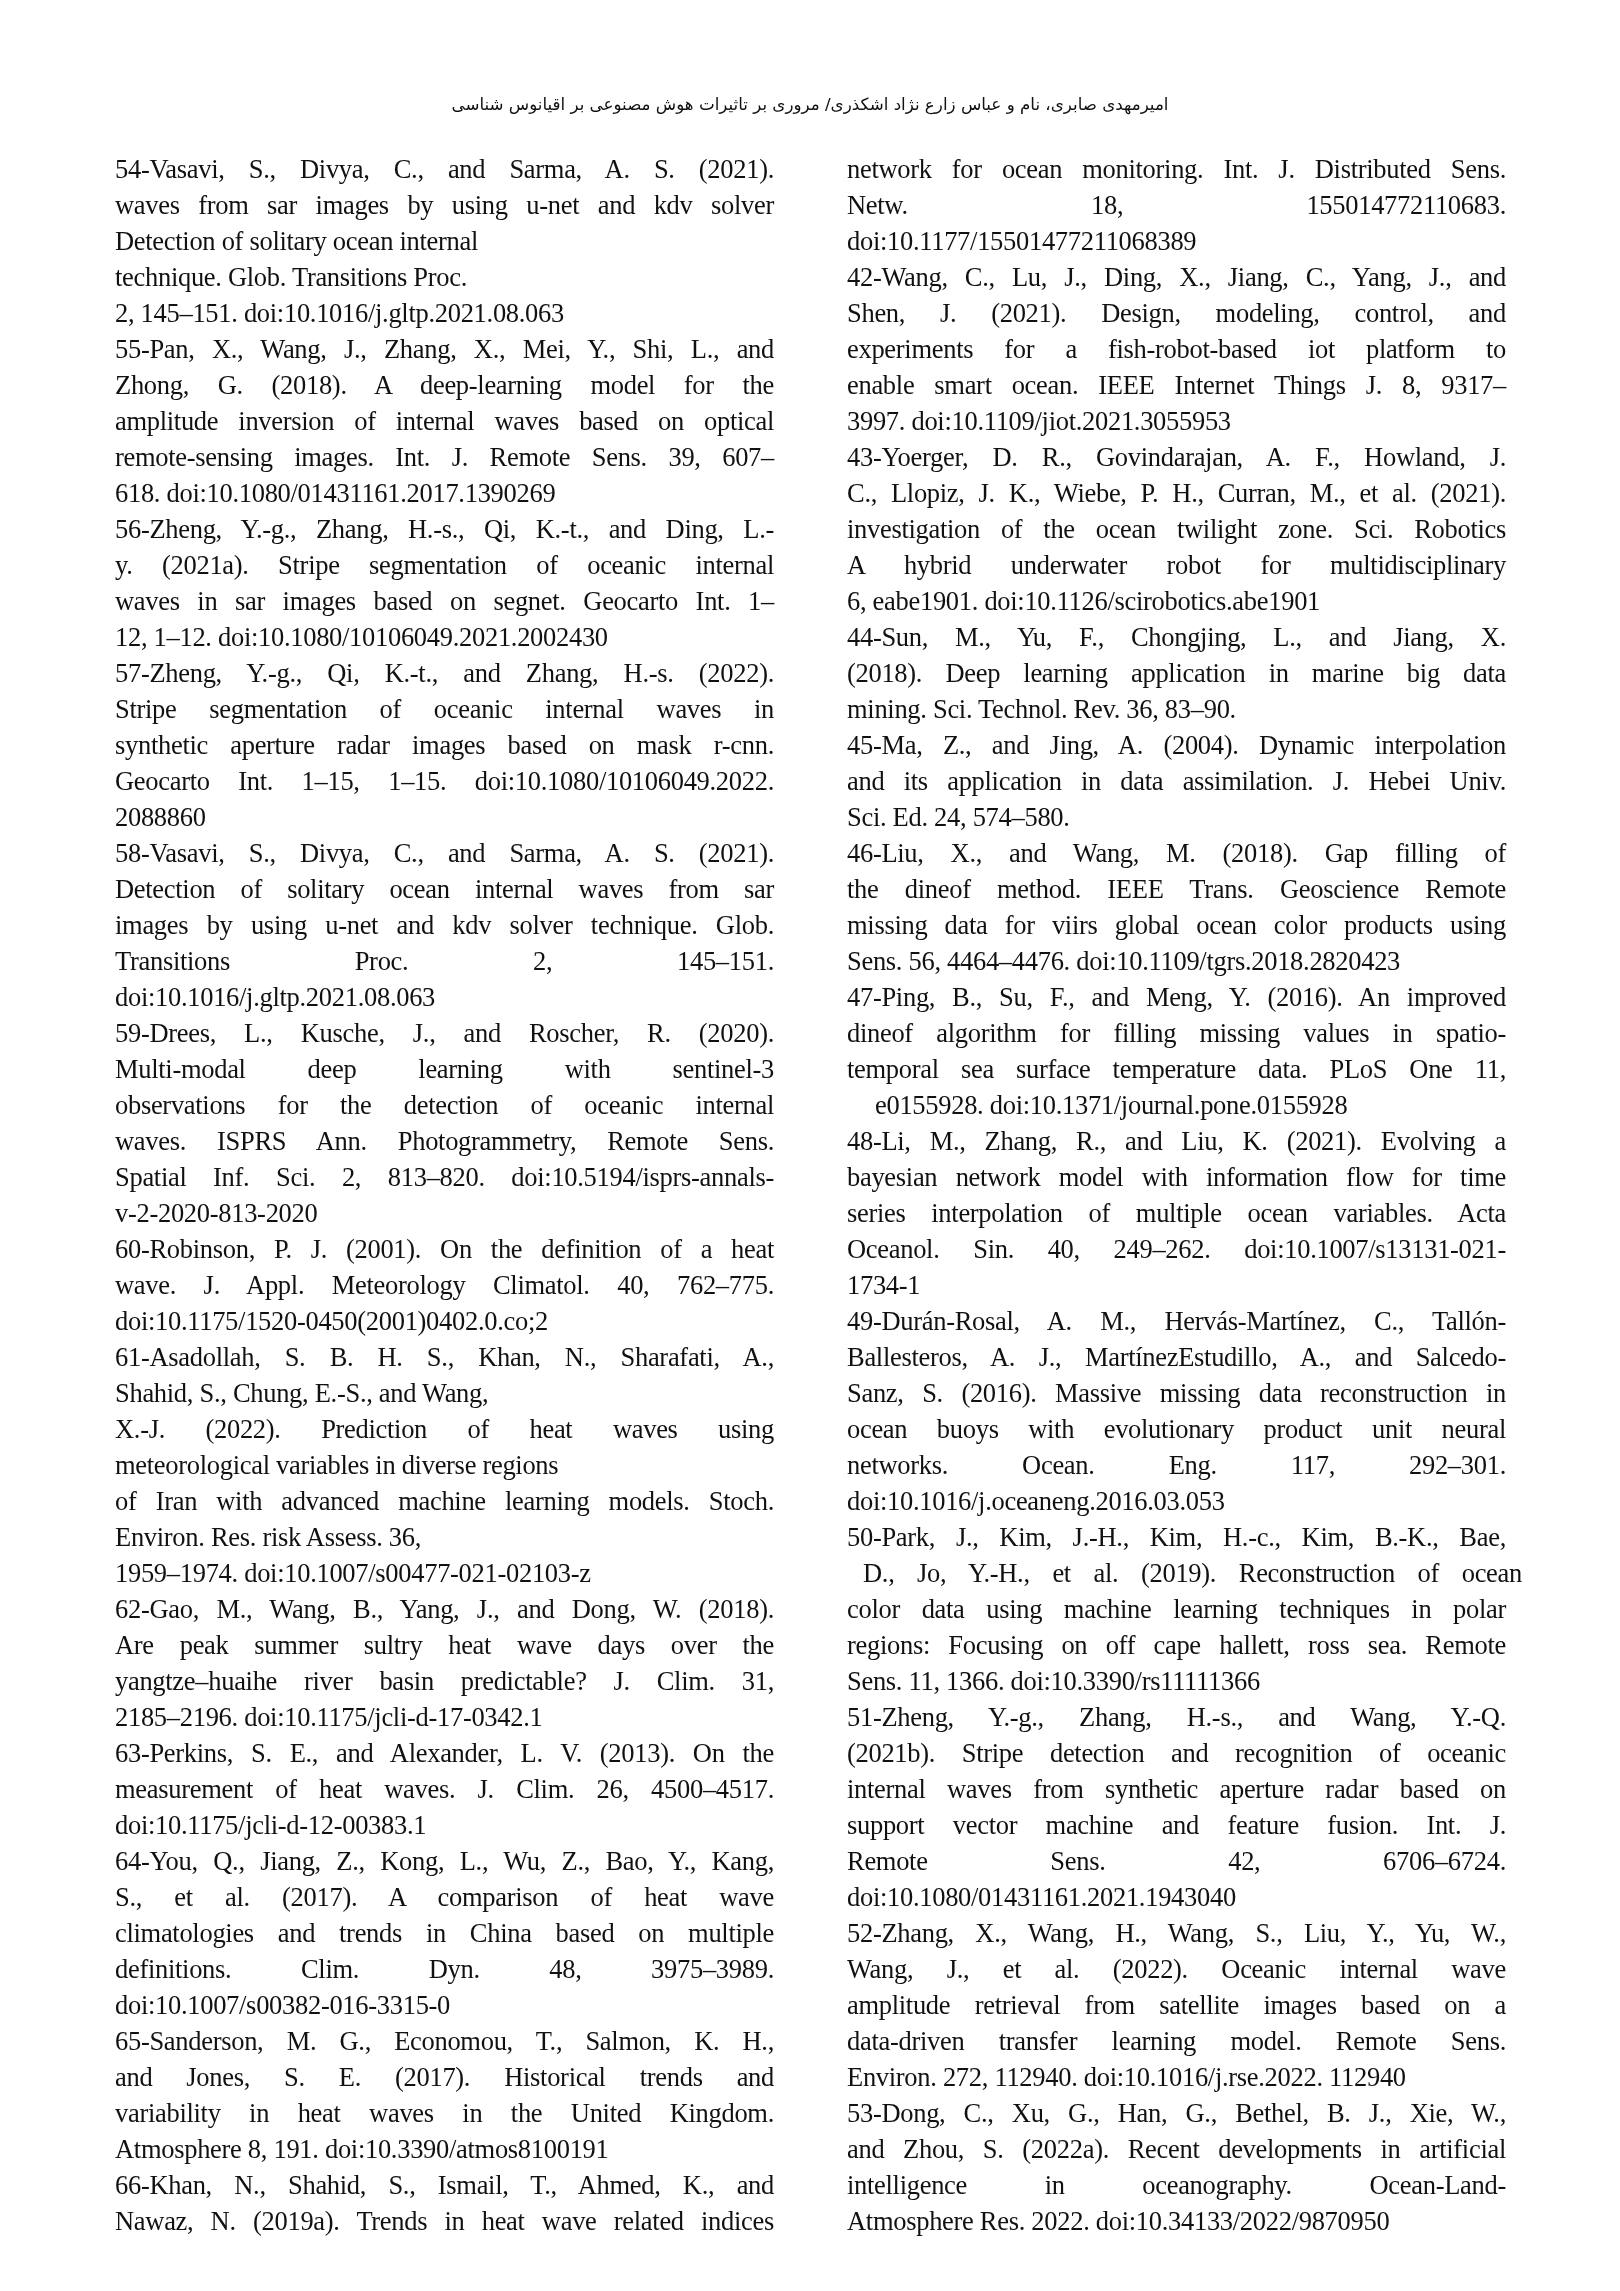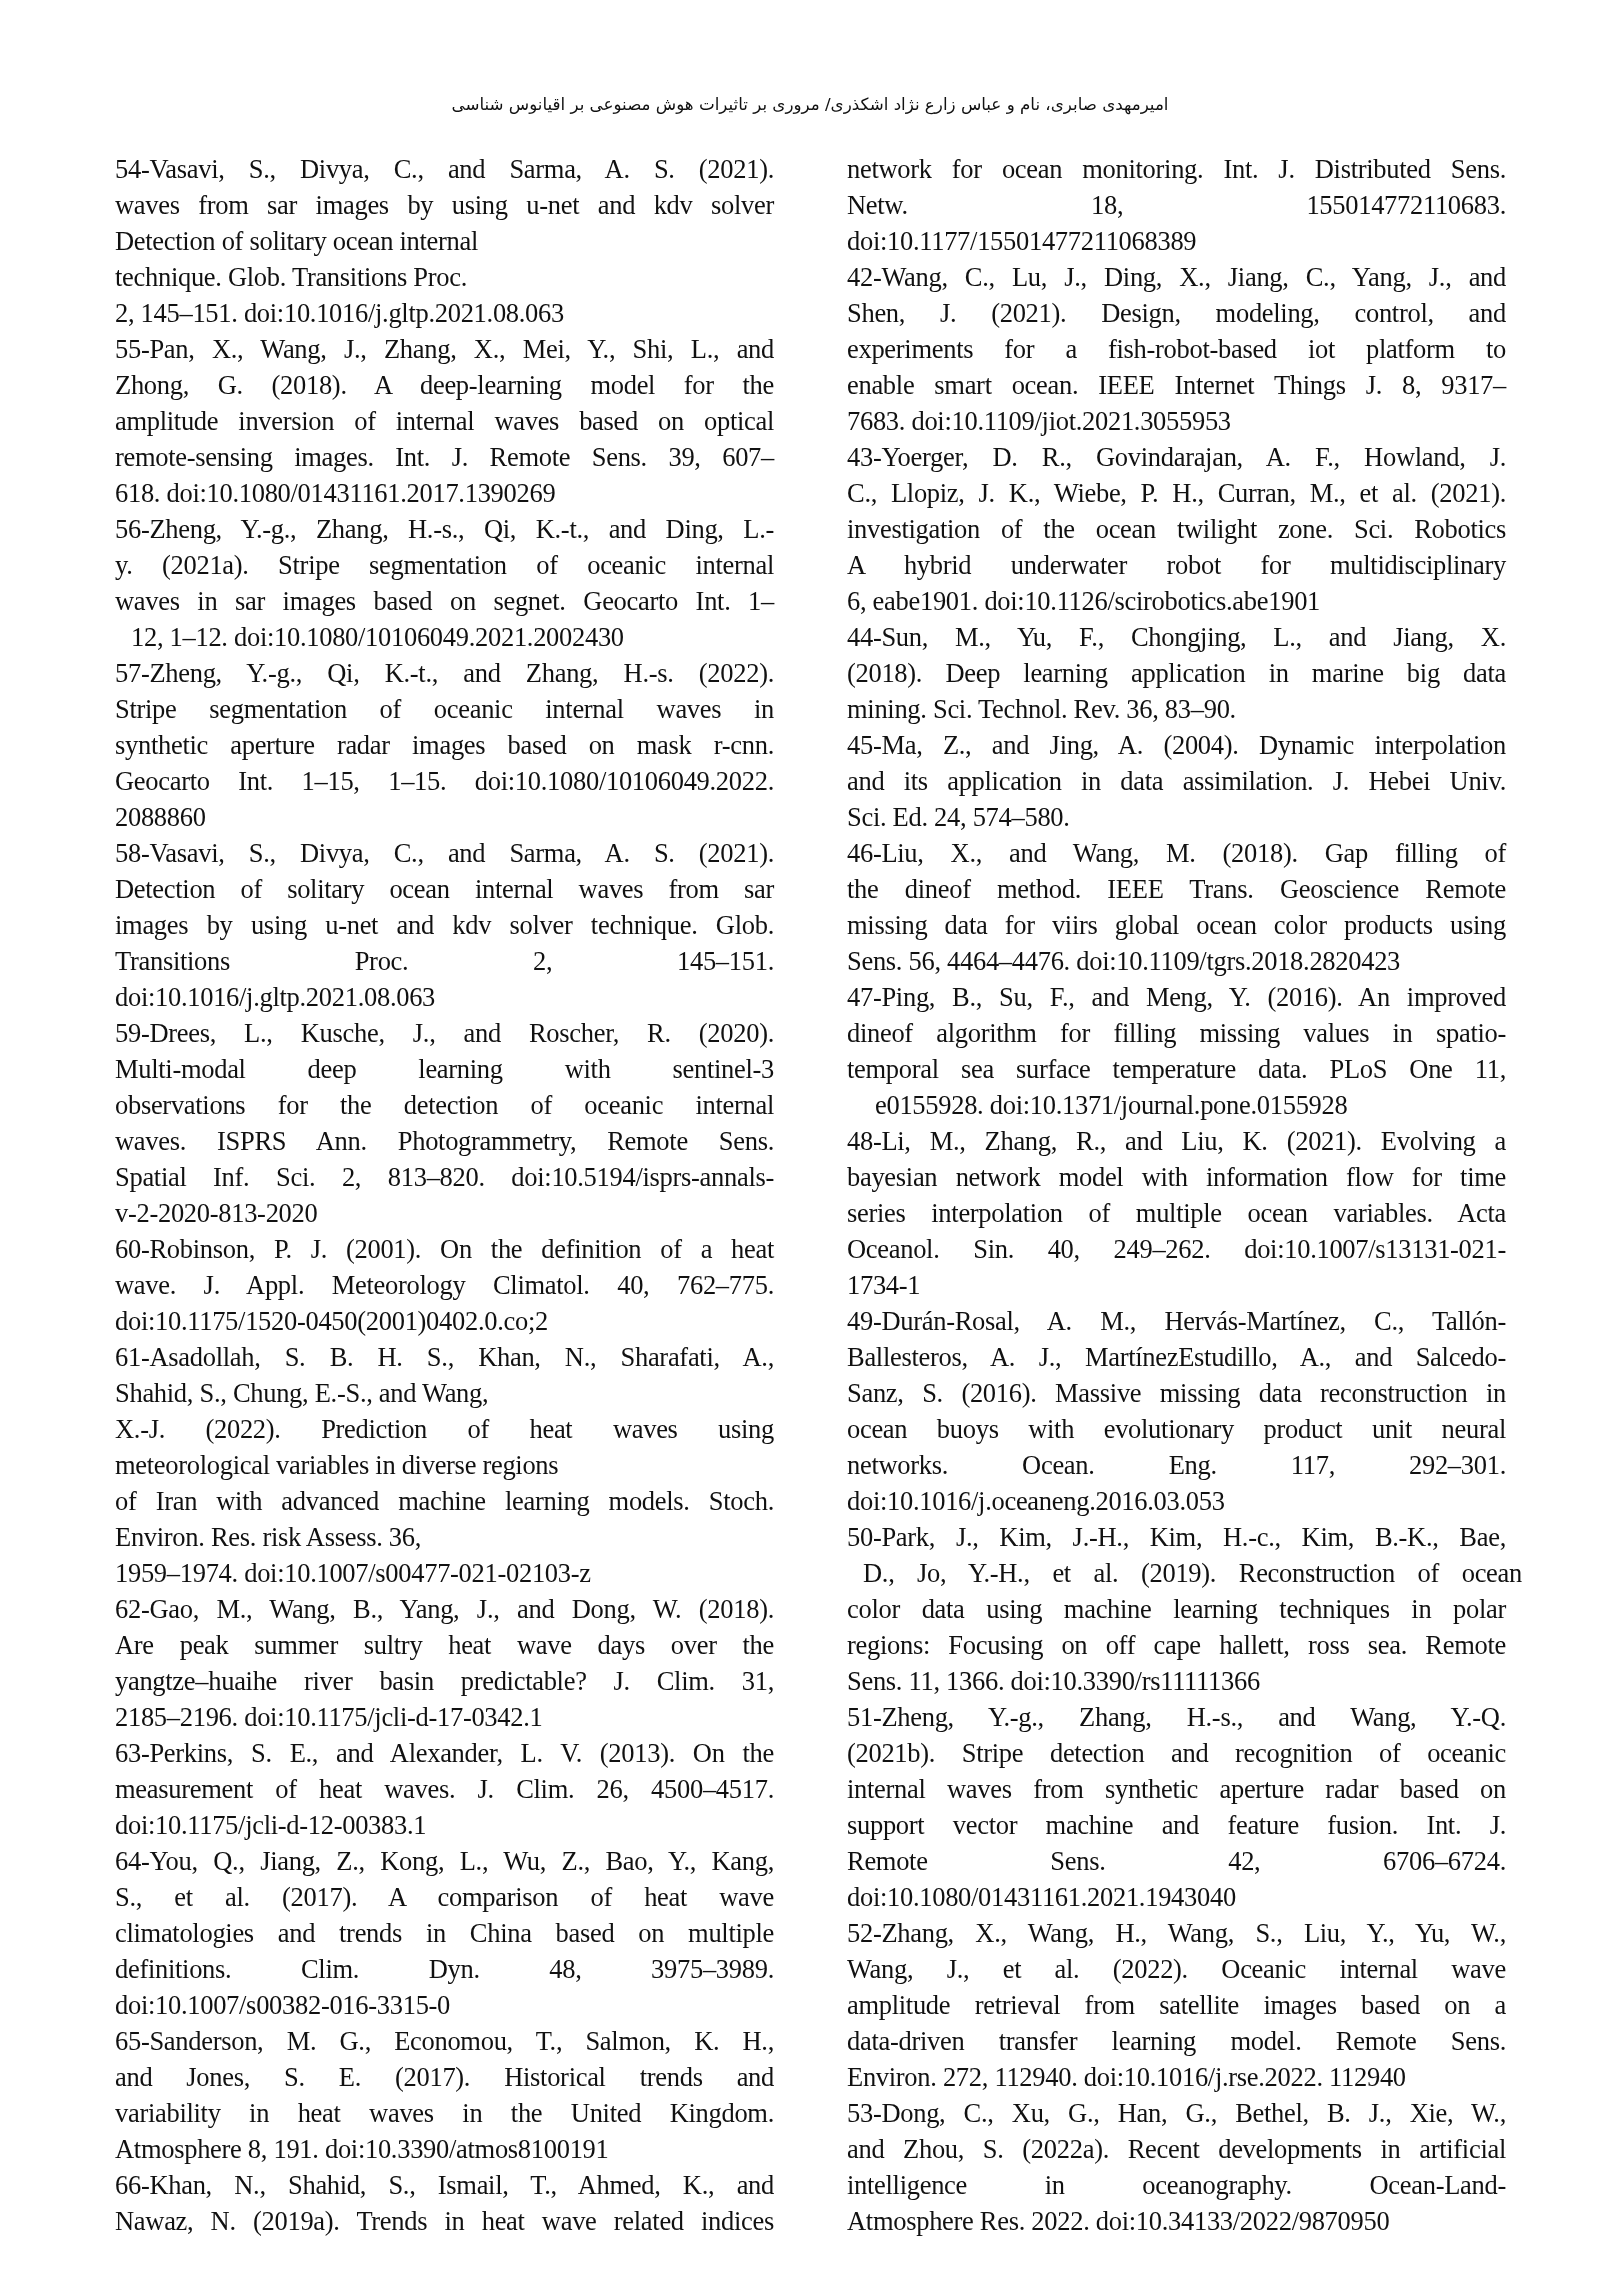--- a/index.html
+++ b/index.html
@@ -69,21 +69,21 @@
       <div class="line" style="white-space: nowrap; display: block; width: 659px;">55-Pan, X., Wang, J., Zhang, X., Mei, Y., Shi, L., and</div>
       <div class="line" style="white-space: nowrap; display: block; width: 659px;">Zhong, G. (2018). A deep-learning model for the</div>
       <div class="line" style="white-space: nowrap; display: block; width: 659px;">amplitude inversion of internal waves based on optical</div>
       <div class="line" style="white-space: nowrap; display: block; width: 659px;">remote-sensing images. Int. J. Remote Sens. 39, 607–</div>
       <div class="line short" style="white-space: nowrap; display: block;">618. doi:10.1080/01431161.2017.1390269</div>
     </div>
     <div class="ref">
       <div class="line" style="white-space: nowrap; display: block; width: 659px;">56-Zheng, Y.-g., Zhang, H.-s., Qi, K.-t., and Ding, L.-</div>
       <div class="line" style="white-space: nowrap; display: block; width: 659px;">y. (2021a). Stripe segmentation of oceanic internal</div>
       <div class="line" style="white-space: nowrap; display: block; width: 659px;">waves in sar images based on segnet. Geocarto Int. 1–</div>
-      <div class="line short" style="white-space: nowrap; display: block; margin-left: 16px;">12, 1–12. doi:10.1080/10106049.2021.2002430</div>
+      <div class="line short" style="white-space: nowrap; display: block;">12, 1–12. doi:10.1080/10106049.2021.2002430</div>
     </div>
     <div class="ref">
       <div class="line" style="white-space: nowrap; display: block; width: 659px;">57-Zheng, Y.-g., Qi, K.-t., and Zhang, H.-s. (2022).</div>
       <div class="line" style="white-space: nowrap; display: block; width: 659px;">Stripe segmentation of oceanic internal waves in</div>
       <div class="line" style="white-space: nowrap; display: block; width: 659px;">synthetic aperture radar images based on mask r-cnn.</div>
       <div class="line" style="white-space: nowrap; display: block; width: 659px;">Geocarto Int. 1–15, 1–15. doi:10.1080/10106049.2022.</div>
       <div class="line short" style="white-space: nowrap; display: block; text-align: right;">2088860</div>
     </div>
     <div class="ref">
       <div class="line" style="white-space: nowrap; display: block; width: 659px;">58-Vasavi, S., Divya, C., and Sarma, A. S. (2021).</div>
@@ -148,21 +148,21 @@
     <div class="ref">
       <div class="line" style="white-space: nowrap; display: block; width: 659px;">network for ocean monitoring. Int. J. Distributed Sens.</div>
       <div class="line" style="white-space: nowrap; display: block; width: 659px;">Netw. 18, 155014772110683.</div>
       <div class="line short" style="white-space: nowrap; display: block;">doi:10.1177/15501477211068389</div>
     </div>
     <div class="ref">
       <div class="line" style="white-space: nowrap; display: block; width: 659px;">42-Wang, C., Lu, J., Ding, X., Jiang, C., Yang, J., and</div>
       <div class="line" style="white-space: nowrap; display: block; width: 659px;">Shen, J. (2021). Design, modeling, control, and</div>
       <div class="line" style="white-space: nowrap; display: block; width: 659px;">experiments for a fish-robot-based iot platform to</div>
       <div class="line" style="white-space: nowrap; display: block; width: 659px;">enable smart ocean. IEEE Internet Things J. 8, 9317–</div>
-      <div class="line short" style="white-space: nowrap; display: block;">7683. doi:10.1109/jiot.2021.3055953</div>
+      <div class="line short" style="white-space: nowrap; display: block;">3997. doi:10.1109/jiot.2021.3055953</div>
     </div>
     <div class="ref">
       <div class="line" style="white-space: nowrap; display: block; width: 659px;">43-Yoerger, D. R., Govindarajan, A. F., Howland, J.</div>
       <div class="line" style="white-space: nowrap; display: block; width: 659px;">C., Llopiz, J. K., Wiebe, P. H., Curran, M., et al. (2021).</div>
       <div class="line" style="white-space: nowrap; display: block; width: 659px;">investigation of the ocean twilight zone. Sci. Robotics</div>
       <div class="line" style="white-space: nowrap; display: block; width: 659px;">A hybrid underwater robot for multidisciplinary</div>
       <div class="line short" style="white-space: nowrap; display: block;">6, eabe1901. doi:10.1126/scirobotics.abe1901</div>
     </div>
     <div class="ref">
       <div class="line" style="white-space: nowrap; display: block; width: 659px;">44-Sun, M., Yu, F., Chongjing, L., and Jiang, X.</div>

